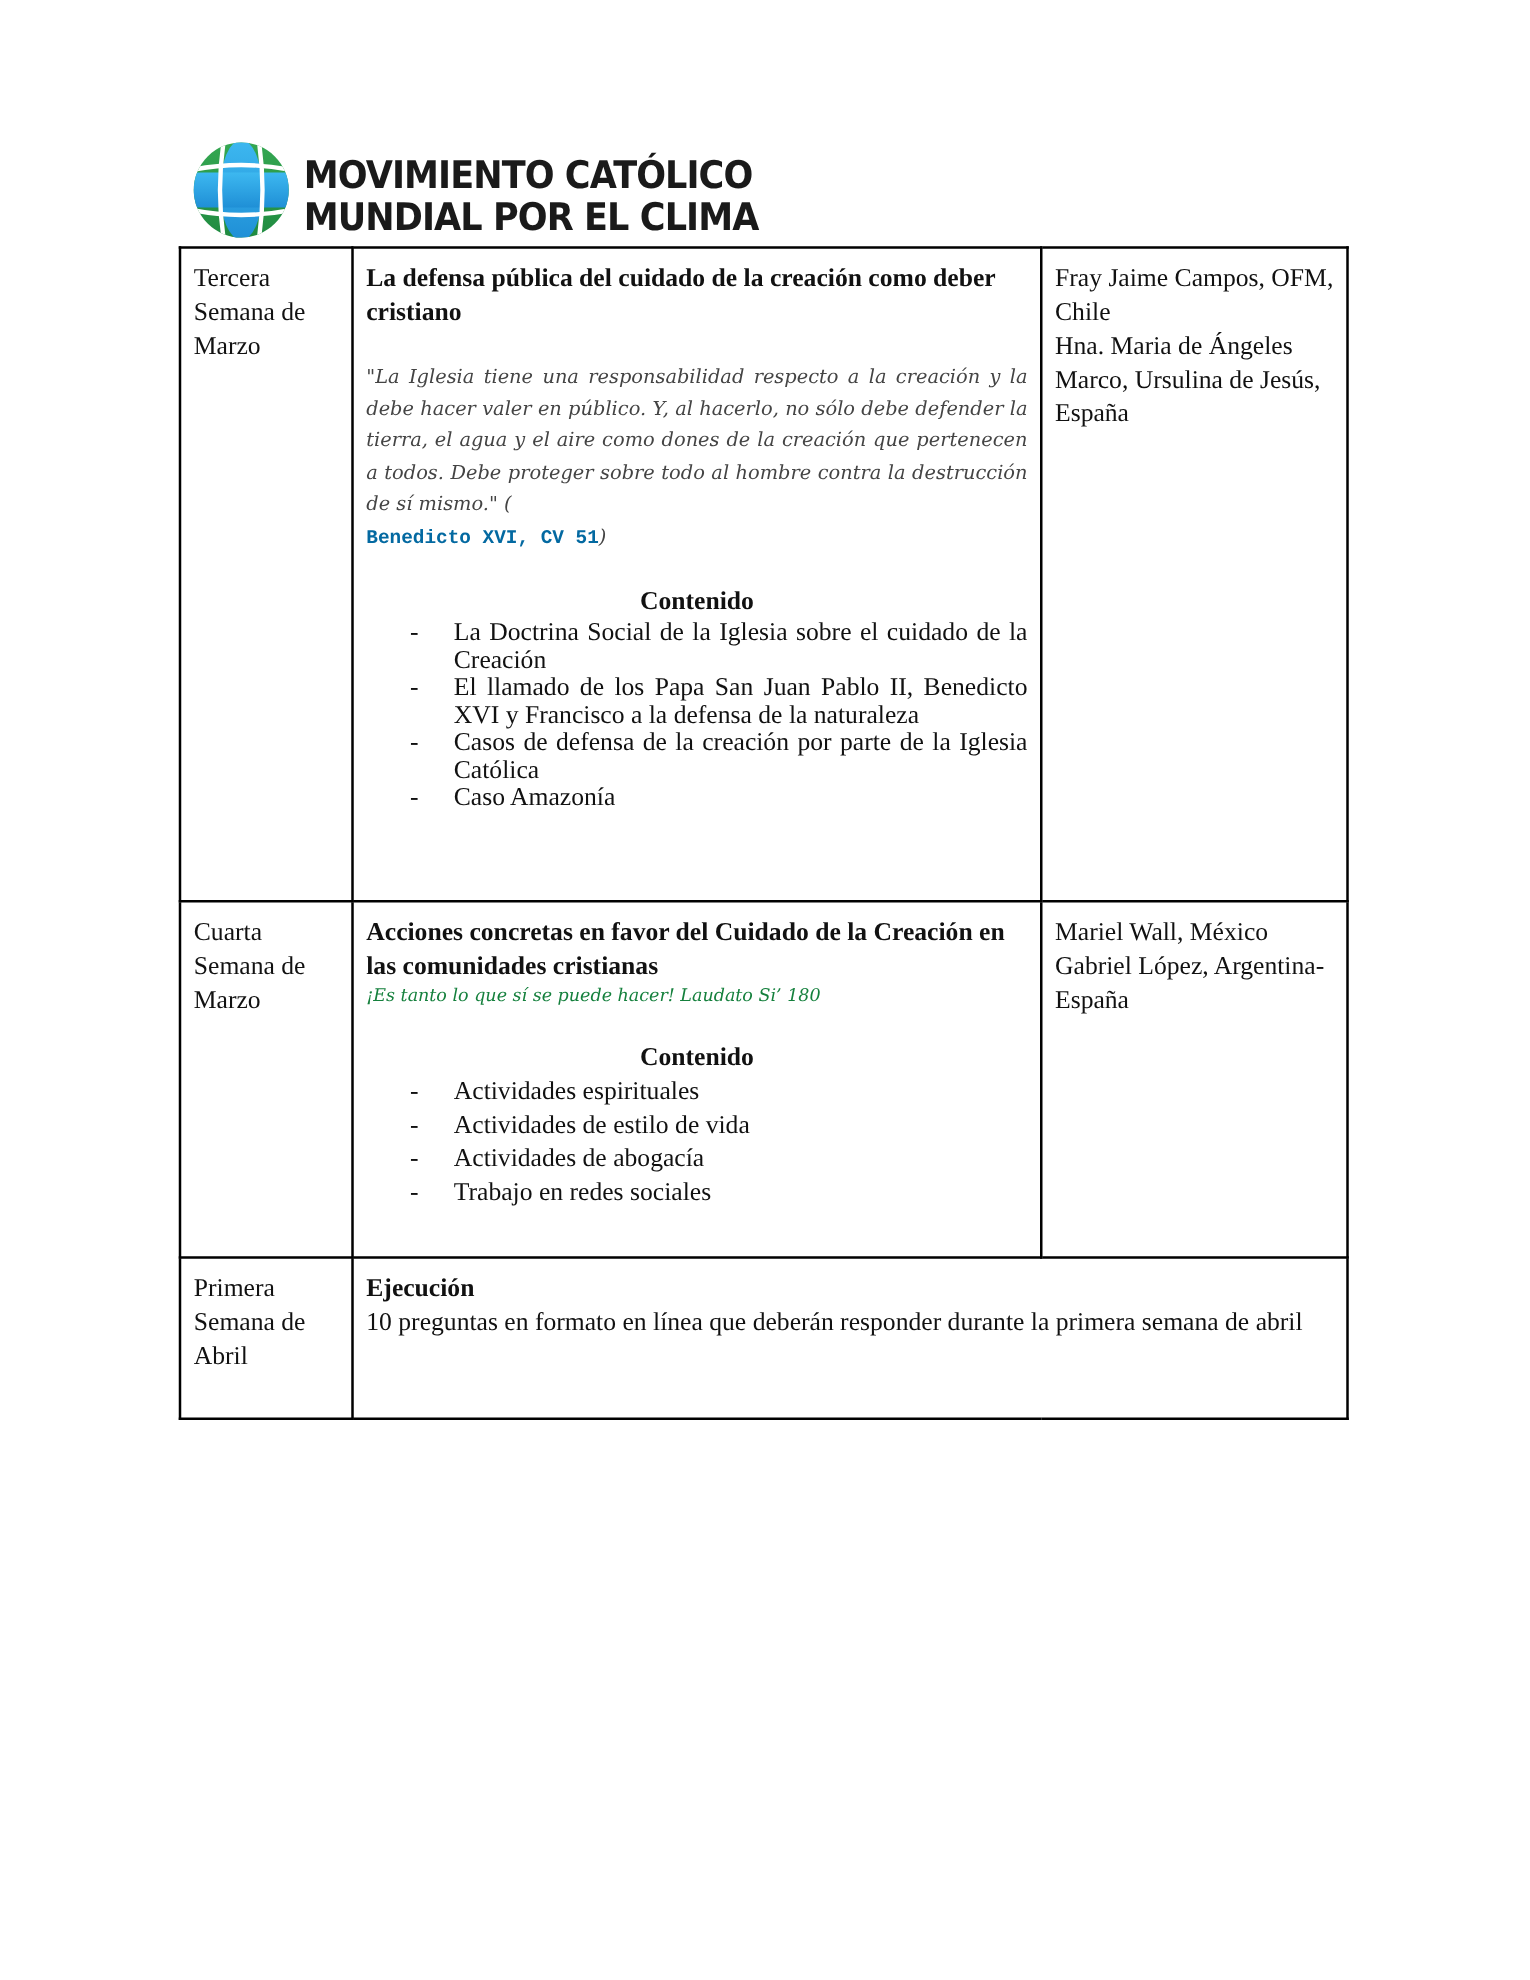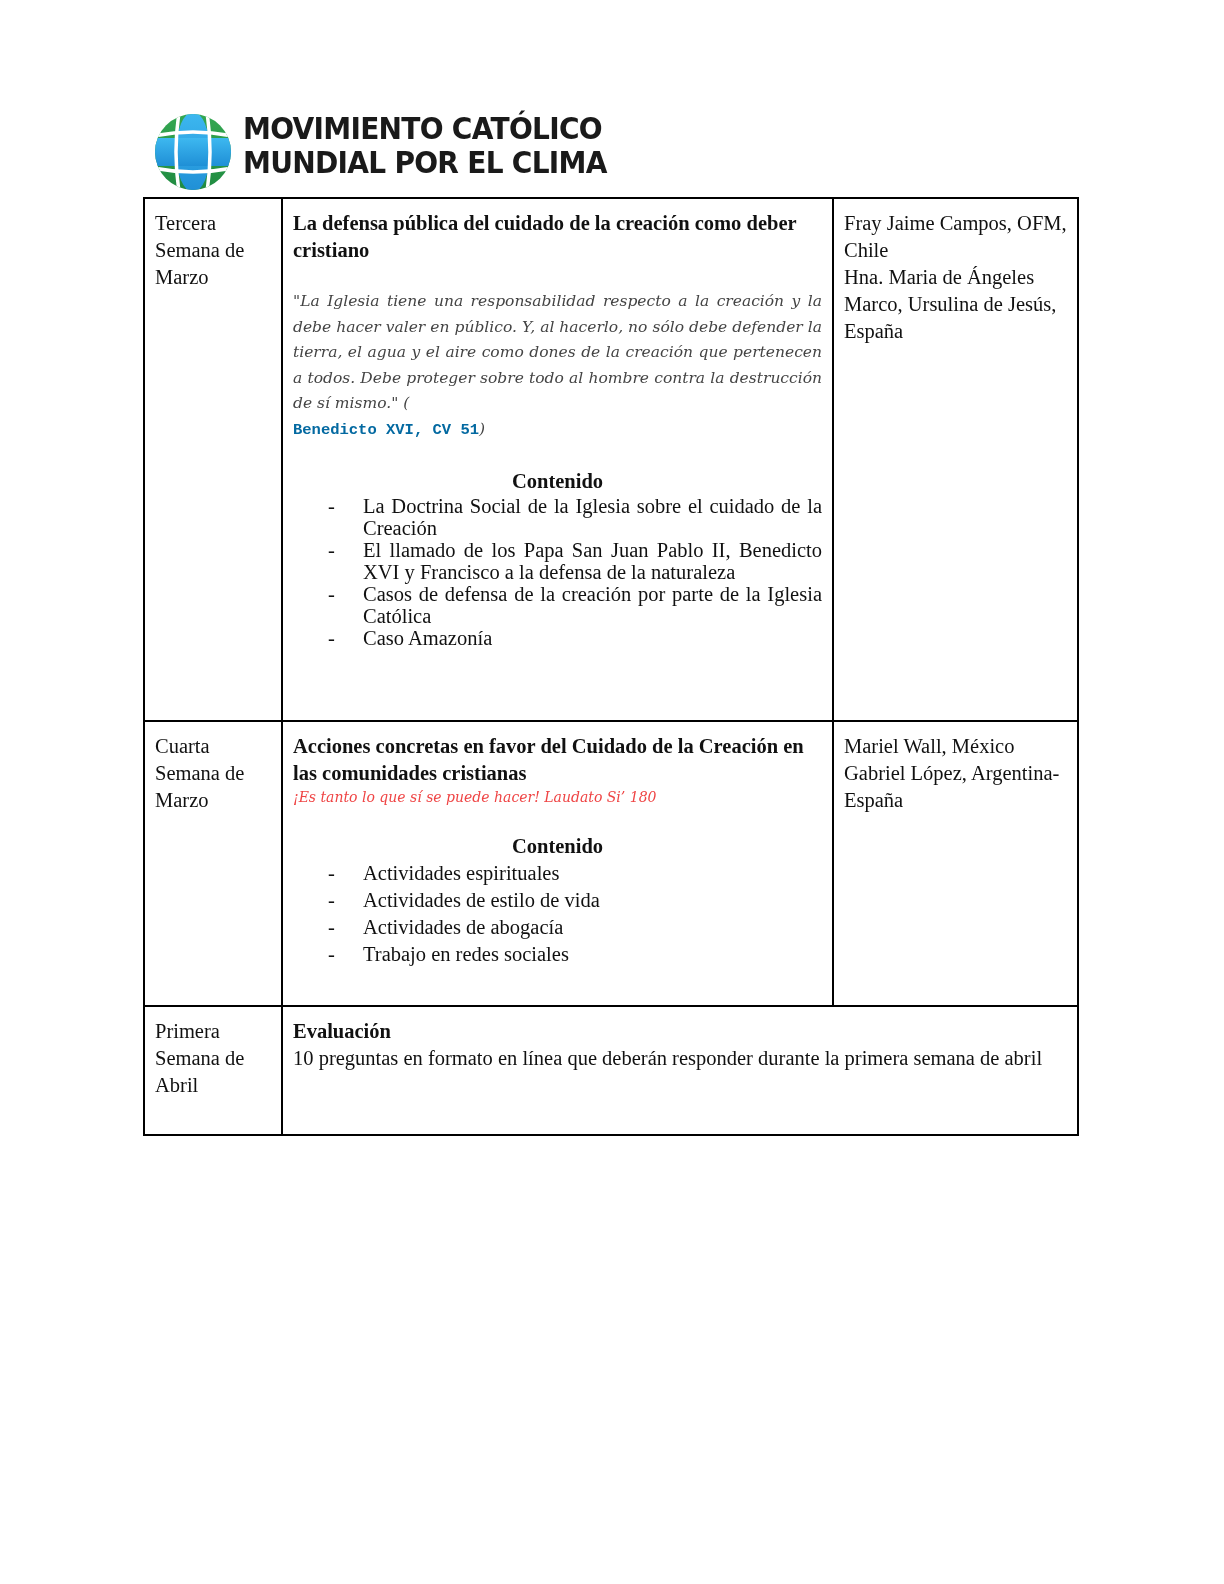--- a/index.html
+++ b/index.html
@@ -13,21 +13,21 @@
       position: relative;
       overflow: hidden;
       font-family: "Liberation Serif", "DejaVu Serif", serif;
       color: #111111;
     }
     .logo {
       position: absolute;
       left: 153px;
       top: 112px;
       display: flex;
-      align-items: flex-start;
+      align-items: flex-end;
     }
     .logo-globe {
       width: 80px;
       height: 80px;
       margin-right: 10px;
     }
     .logo-text {
       font-family: "DejaVu Sans", "Liberation Sans", sans-serif;
       font-weight: bold;
       font-size: 30.5px;
@@ -79,21 +79,21 @@
       font-family: Liberation Mono, monospace;
       font-style: normal;
       font-weight: bold;
       color: #0369a1;
     }
     .subquote {
       font-family: "DejaVu Serif", serif;
       font-style: italic;
       font-size: 14px;
       line-height: 20px;
-      color: #ef4444;
+      color: #15803d;
     }
     .contenido-h {
       font-weight: bold;
       text-align: center;
     }
     ul.dash {
       list-style: none;
       margin: 0;
       padding: 0 0 0 70px;
       text-align: justify;
@@ -187,19 +187,19 @@
     </td>
     <td>
       <p class="speaker">Mariel Wall, México</p>
       <p class="speaker">Gabriel López, Argentina-España</p>
     </td>
   </tr>
 
   <tr class="row3">
     <td>Primera Semana de Abril</td>
     <td colspan="2">
-      <div class="title">Evaluación</div>
+      <div class="title">Ejecución</div>
       <div>10 preguntas en formato en línea que deberán responder durante la primera semana de abril</div>
     </td>
   </tr>
 
 </tbody>
   </table>
 
 </body></html>

